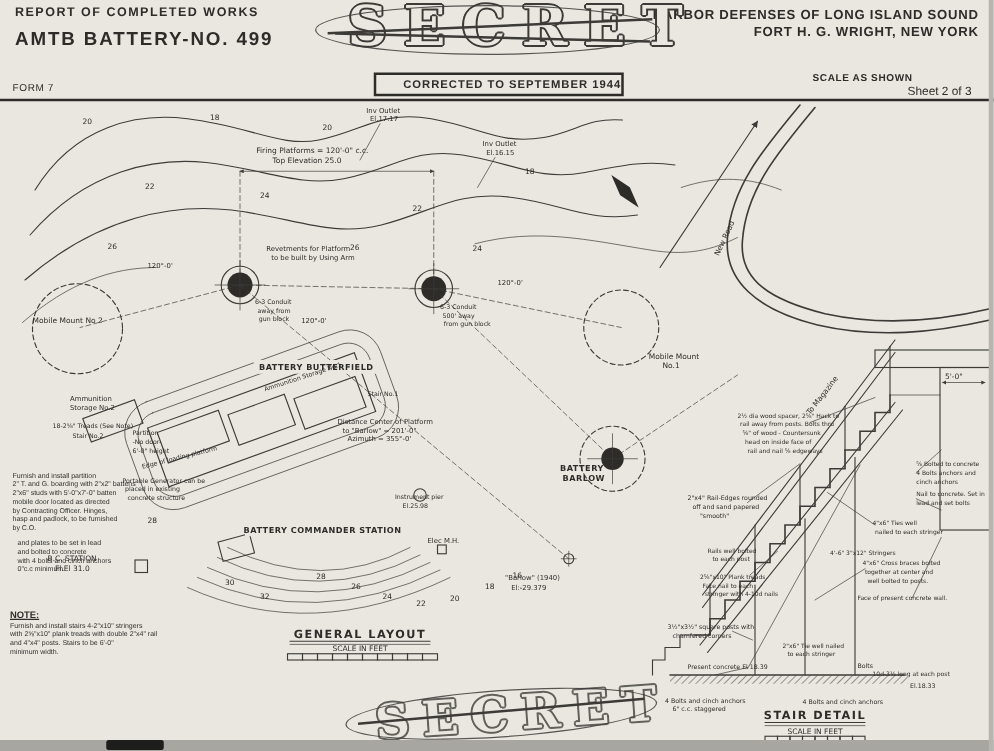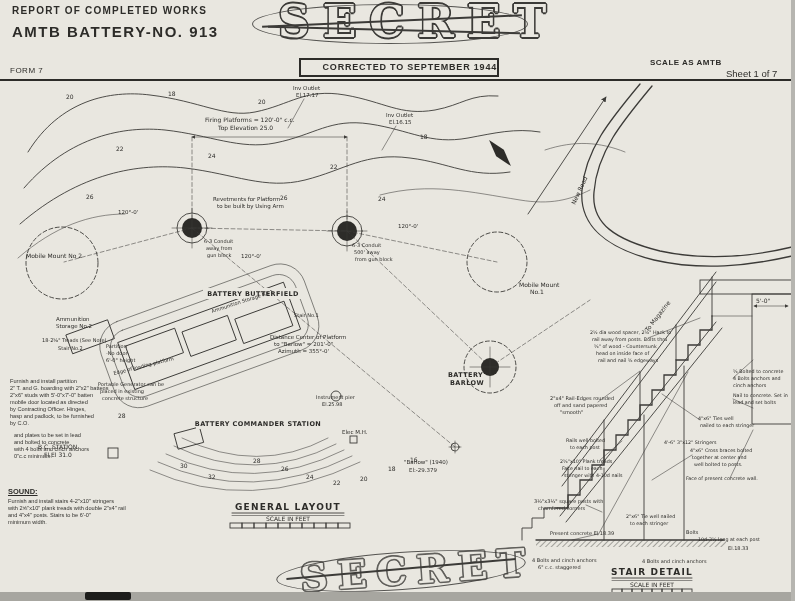--- a/index.html
+++ b/index.html
@@ -52,49 +52,53 @@
   .thk{stroke-width:1.3;}
   .chip{fill:#e9e7e0;stroke:none;}
 </style>
 </head>
 <body>
 
 <div class="abs" style="left:0;top:0;width:795px;height:495px;">
 
   <div class="abs" style="left:12px;top:5px;">
     <div class="h-small">REPORT OF COMPLETED WORKS</div>
-    <div class="h-big">AMTB BATTERY-NO. 913</div>
+    <div class="h-big">AMTB BATTERY-NO. 499</div>
   </div>
 
+  <div class="abs h-right" style="right:12px;top:5px;">
+    <div>HARBOR DEFENSES OF LONG ISLAND SOUND</div>
+    <div>FORT H. G. WRIGHT, NEW YORK</div>
+  </div>
 
   <div class="abs" style="left:278px;top:-4px;width:230px;height:52px;">
     <div class="stamp stamp-top">SECRET</div>
     <div class="strike" style="left:-16px;width:260px;top:24px;transform:rotate(-2.5deg);"></div>
     <div class="strike" style="left:-10px;width:252px;top:33px;transform:rotate(1.5deg);"></div>
     <div class="swoosh" style="left:-26px;right:-20px;top:8px;height:38px;"></div>
   </div>
 
   <div class="abs form-label" style="left:10px;top:66px;">FORM 7</div>
   <div class="abs corrected-box" style="left:299px;top:58px;width:196px;height:15px;">CORRECTED TO SEPTEMBER 1944</div>
-  <div class="abs scale-as-shown" style="left:650px;top:58px;">SCALE AS AMTB</div>
-  <div class="abs sheet-label" style="left:726px;top:68px;">Sheet 1 of 7</div>
+  <div class="abs scale-as-shown" style="left:650px;top:58px;">SCALE AS SHOWN</div>
+  <div class="abs sheet-label" style="left:726px;top:68px;">Sheet 2 of 3</div>
   <div class="abs rule" style="left:0;top:79px;width:795px;height:2px;"></div>
 
   <div class="abs note-block" style="left:10px;top:378px;width:118px;">Furnish and install partition
 2" T. and G. boarding with 2"x2" battens
 2"x6" studs with 5'-0"x7'-0" batten
 mobile door located as directed
 by Contracting Officer. Hinges,
 hasp and padlock, to be furnished
 by C.O.</div>
   <div class="abs note-block" style="left:14px;top:432px;width:108px;">and plates to be set in lead
 and bolted to concrete
 with 4 bolts and cinch anchors
 0"c.c minimum.</div>
-  <div class="abs note-head" style="left:8px;top:487px;">SOUND:</div>
+  <div class="abs note-head" style="left:8px;top:487px;">NOTE:</div>
   <div class="abs note-block" style="left:8px;top:498px;width:160px;">Furnish and install stairs 4-2"x10" stringers
 with 2⅝"x10" plank treads with double 2"x4" rail
 and 4"x4" posts. Stairs to be 6'-0"
 minimum width.</div>
 
   <div class="abs" style="left:300px;top:548px;width:210px;height:46px;">
     <div class="stamp stamp-bottom">SECRET</div>
     <div class="strike" style="left:-14px;width:230px;top:20px;transform:rotate(-5deg);"></div>
     <div class="swoosh" style="left:-24px;right:-16px;top:4px;height:36px;transform:rotate(-4deg);"></div>
   </div>

